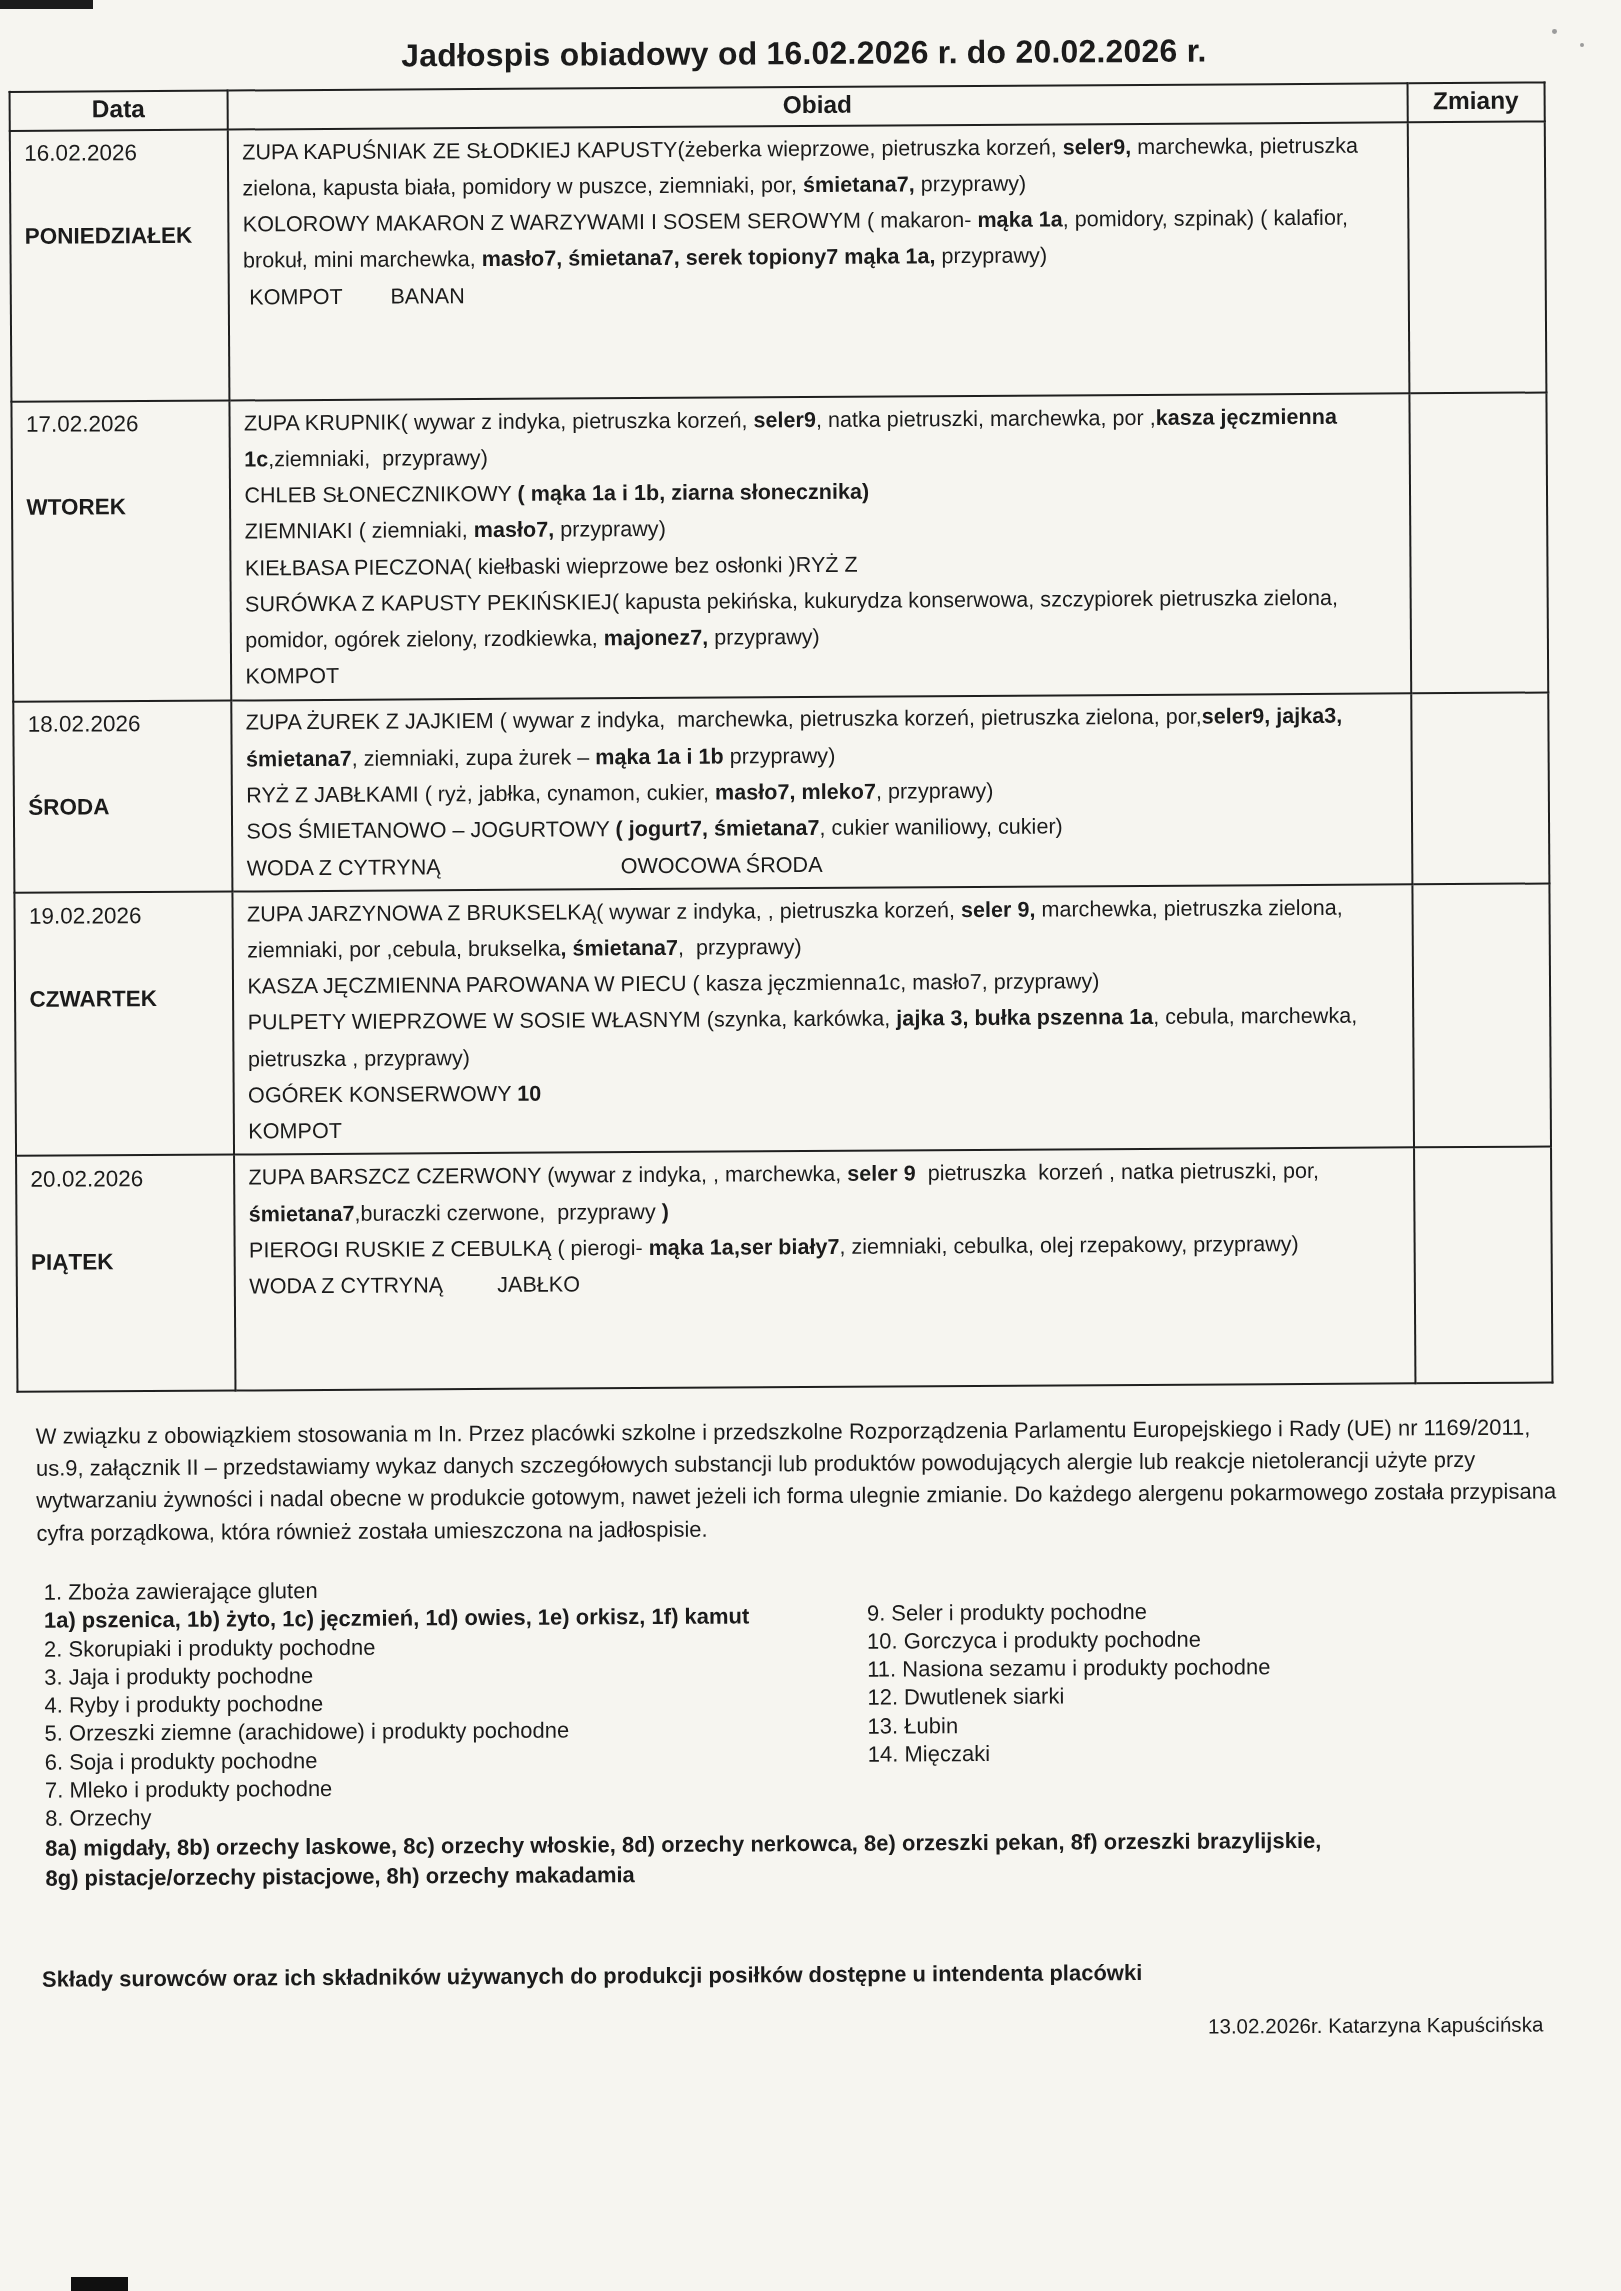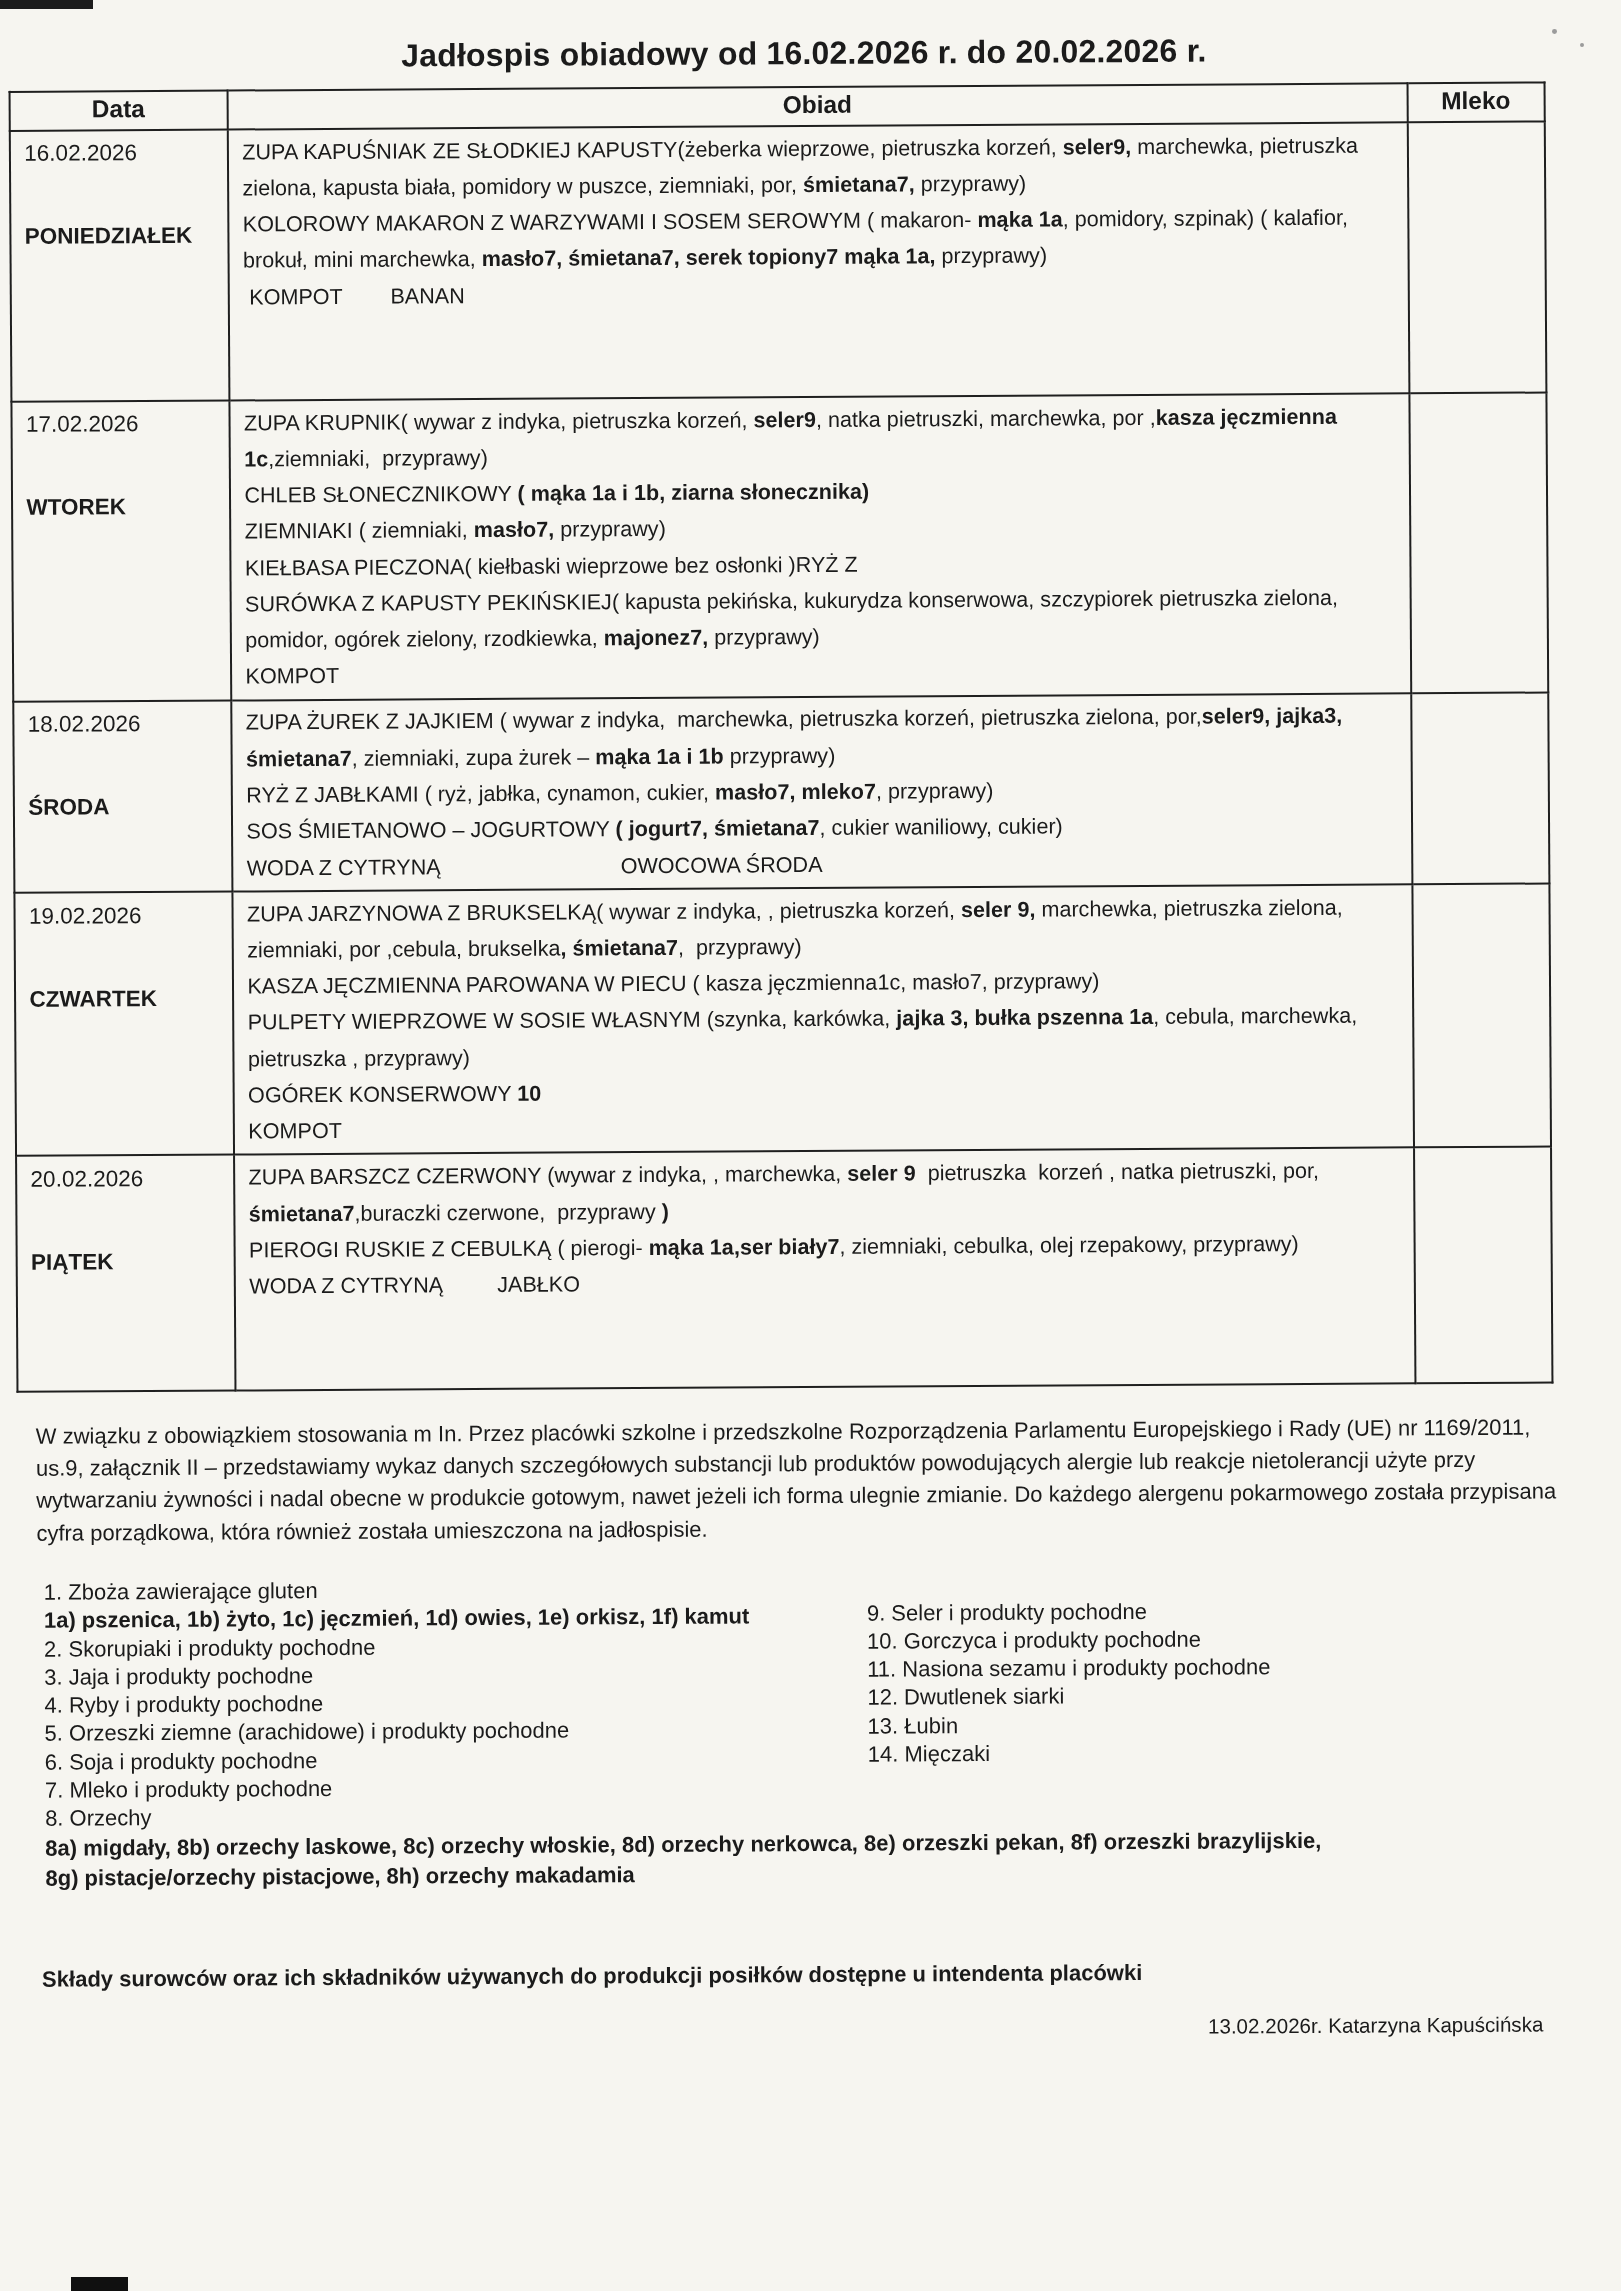--- a/index.html
+++ b/index.html
@@ -98,21 +98,21 @@
   <table class="menu">
     <colgroup>
       <col style="width:218px">
         <col style="width:1180px">
         <col style="width:137px">
     </colgroup>
     <thead>
       <tr>
         <th>Data</th>
         <th>Obiad</th>
-        <th>Mleko</th>
+        <th>Zmiany</th>
       </tr>
     </thead>
     <tbody>
         <tr>
           <td class="c-date">
             <div class="date">16.02.2026</div>
             <div class="day">PONIEDZIAŁEK</div>
           </td>
           <td class="c-lunch"><div class="line"><span>ZUPA KAPUŚNIAK ZE SŁODKIEJ KAPUSTY(żeberka wieprzowe, pietruszka korzeń, </span><span class="b">seler9,</span><span> marchewka, pietruszka zielona, kapusta biała, pomidory w puszce, ziemniaki, por, </span><span class="b">śmietana7,</span><span> przyprawy)</span></div><div class="line"><span>KOLOROWY MAKARON Z WARZYWAMI I SOSEM SEROWYM ( makaron- </span><span class="b">mąka 1a</span><span>, pomidory, szpinak) ( kalafior, brokuł, mini marchewka, </span><span class="b">masło7, śmietana7, serek topiony7 mąka 1a,</span><span> przyprawy)</span></div><div class="line"><span> KOMPOT        BANAN</span></div></td>
           <td class="c-changes"></td>

